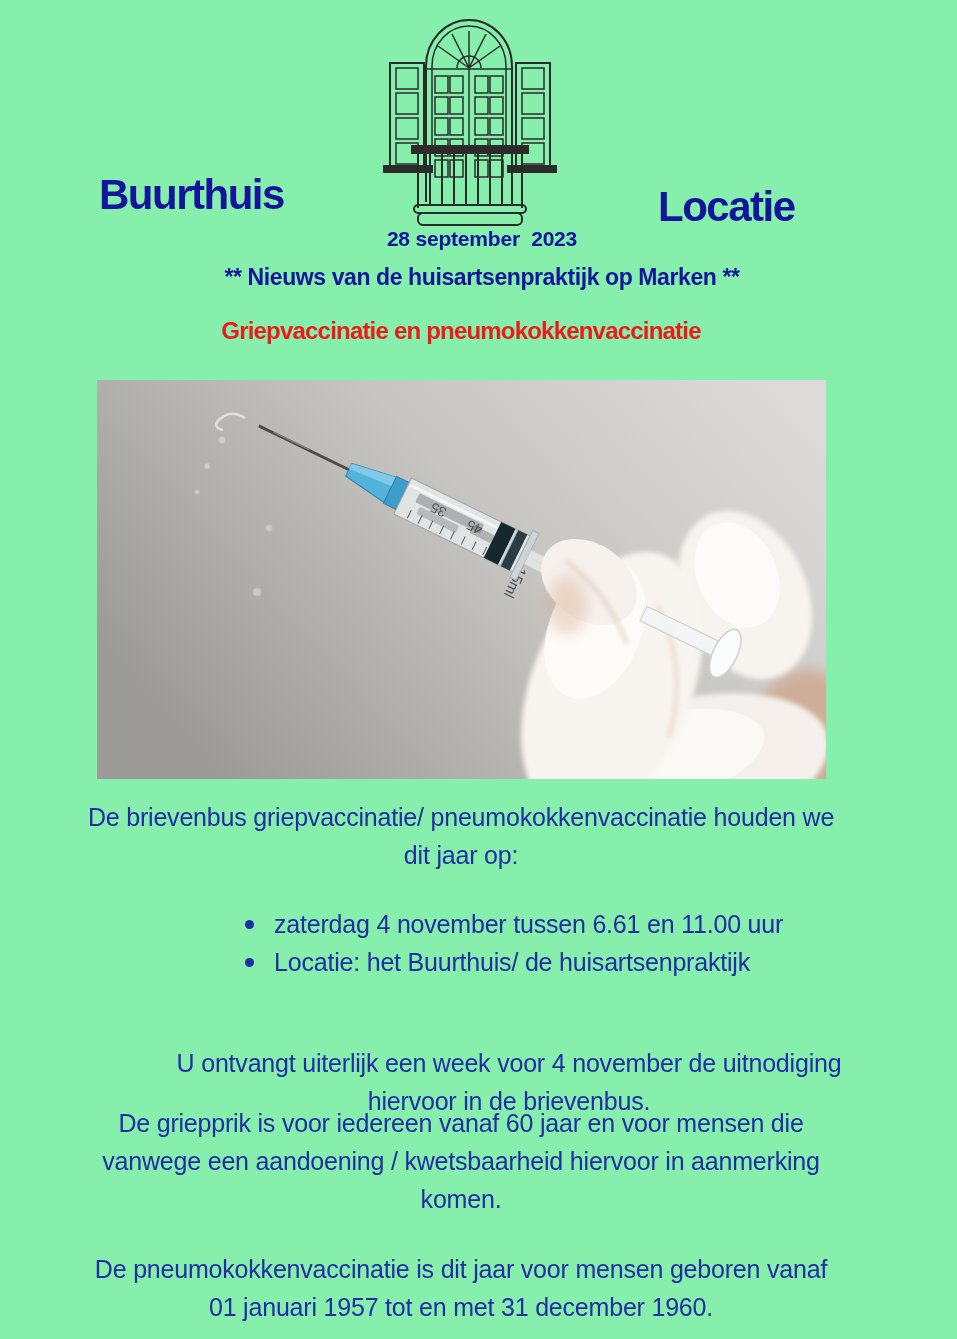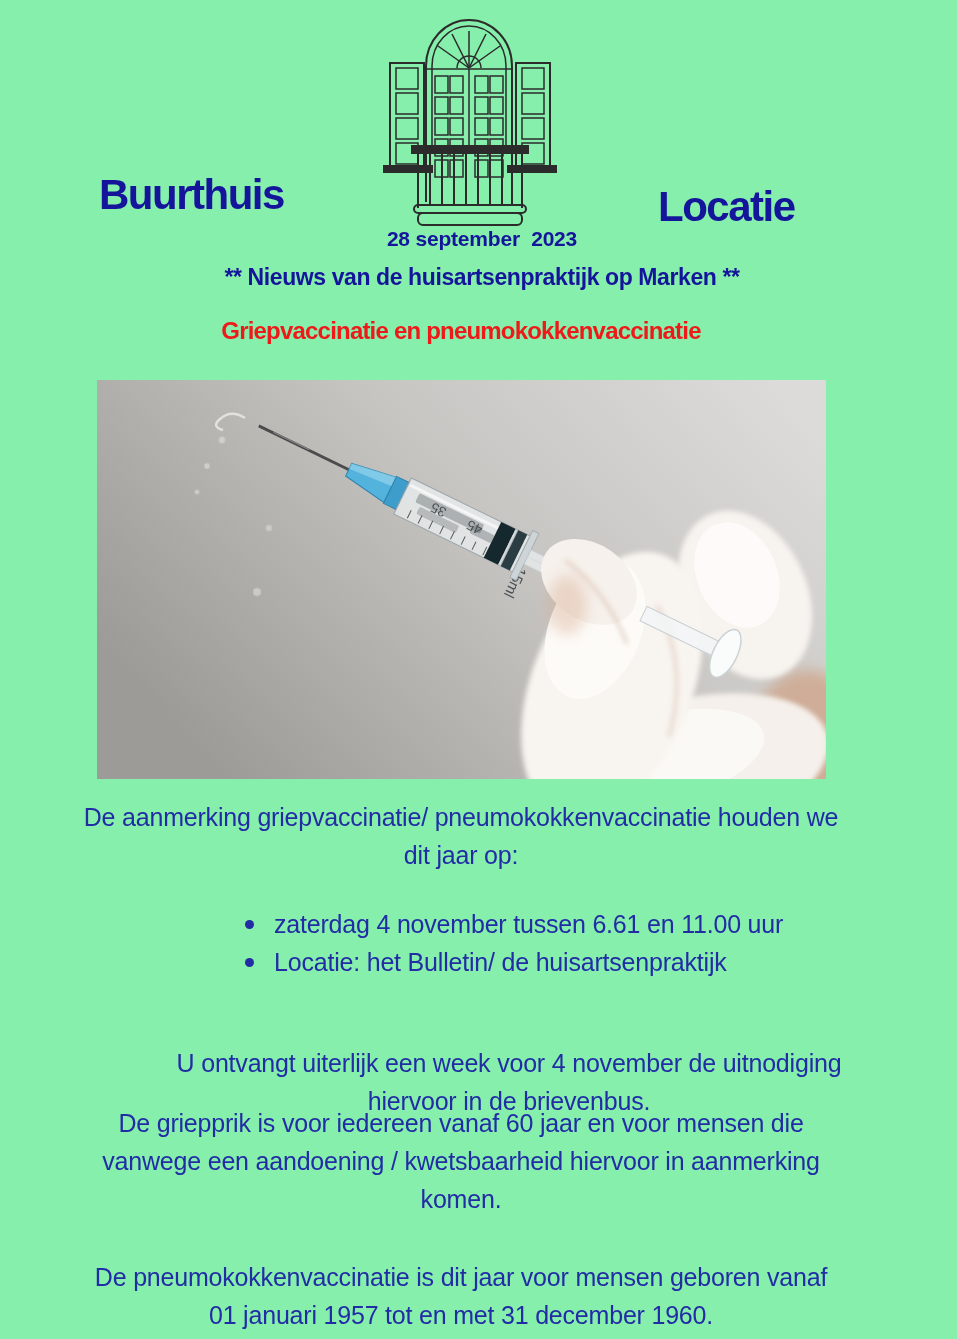--- a/index.html
+++ b/index.html
@@ -42,21 +42,21 @@
   .photo svg { display:block; width:100%; height:100%; }
   
   .para {
     position:absolute; left:0; width:922px;
     text-align:center; color:#212ca5;
     font-size:25px; line-height:38px; letter-spacing:-0.2px;
   }
   .para-intro  { top:798px; }
   .para-invite { top:1044px;padding-left:48px; }
   .para-flu    { top:1104px; }
-  .para-pneumo { top:1250px;margin-top:8px; }
+  .para-pneumo { top:1250px; }
   .bullets { position:absolute; left:245px; top:905px; color:#212ca5;
              font-size:25px; line-height:38px; letter-spacing:-0.2px; }
   .bullet-row { display:flex; align-items:flex-start; }
   .bullet-dot {
     width:9px; height:9px; border-radius:50%;
     background:#212ca5; margin:15px 20px 0 0; flex:0 0 auto;
   }
 </style>
 </head>
 <body>
@@ -233,32 +233,32 @@
       </g>
 
       <g transform="translate(160 45) rotate(26)">
         <rect x="430" y="-8" width="85" height="16" fill="#f2f5f6" fill-opacity="0.82" stroke="#c6cccf" stroke-width="1"></rect>
         <ellipse cx="521" cy="0" rx="12" ry="26" fill="#fafcfc" stroke="#ccd2d4" stroke-width="1.5"></ellipse>
       </g>
     </svg>
   </div>
 
   <div class="para para-intro">
-    <div>De aanmerking griepvaccinatie/ pneumokokkenvaccinatie houden we</div>
+    <div>De brievenbus griepvaccinatie/ pneumokokkenvaccinatie houden we</div>
     <div>dit jaar op:</div>
   </div>
 
   <div class="bullets">
     <div class="bullet-row">
       <span class="bullet-dot"></span>
       <span>zaterdag 4 november tussen 6.61 en 11.00 uur</span>
     </div>
     <div class="bullet-row">
       <span class="bullet-dot"></span>
-      <span>Locatie: het Bulletin/ de huisartsenpraktijk</span>
+      <span>Locatie: het Buurthuis/ de huisartsenpraktijk</span>
     </div>
   </div>
 
   <div class="para para-invite">
     <div>U ontvangt uiterlijk een week voor 4 november de uitnodiging</div>
     <div>hiervoor in de brievenbus.</div>
   </div>
 
   <div class="para para-flu">
     <div>De griepprik is voor iedereen vanaf 60 jaar en voor mensen die</div>

